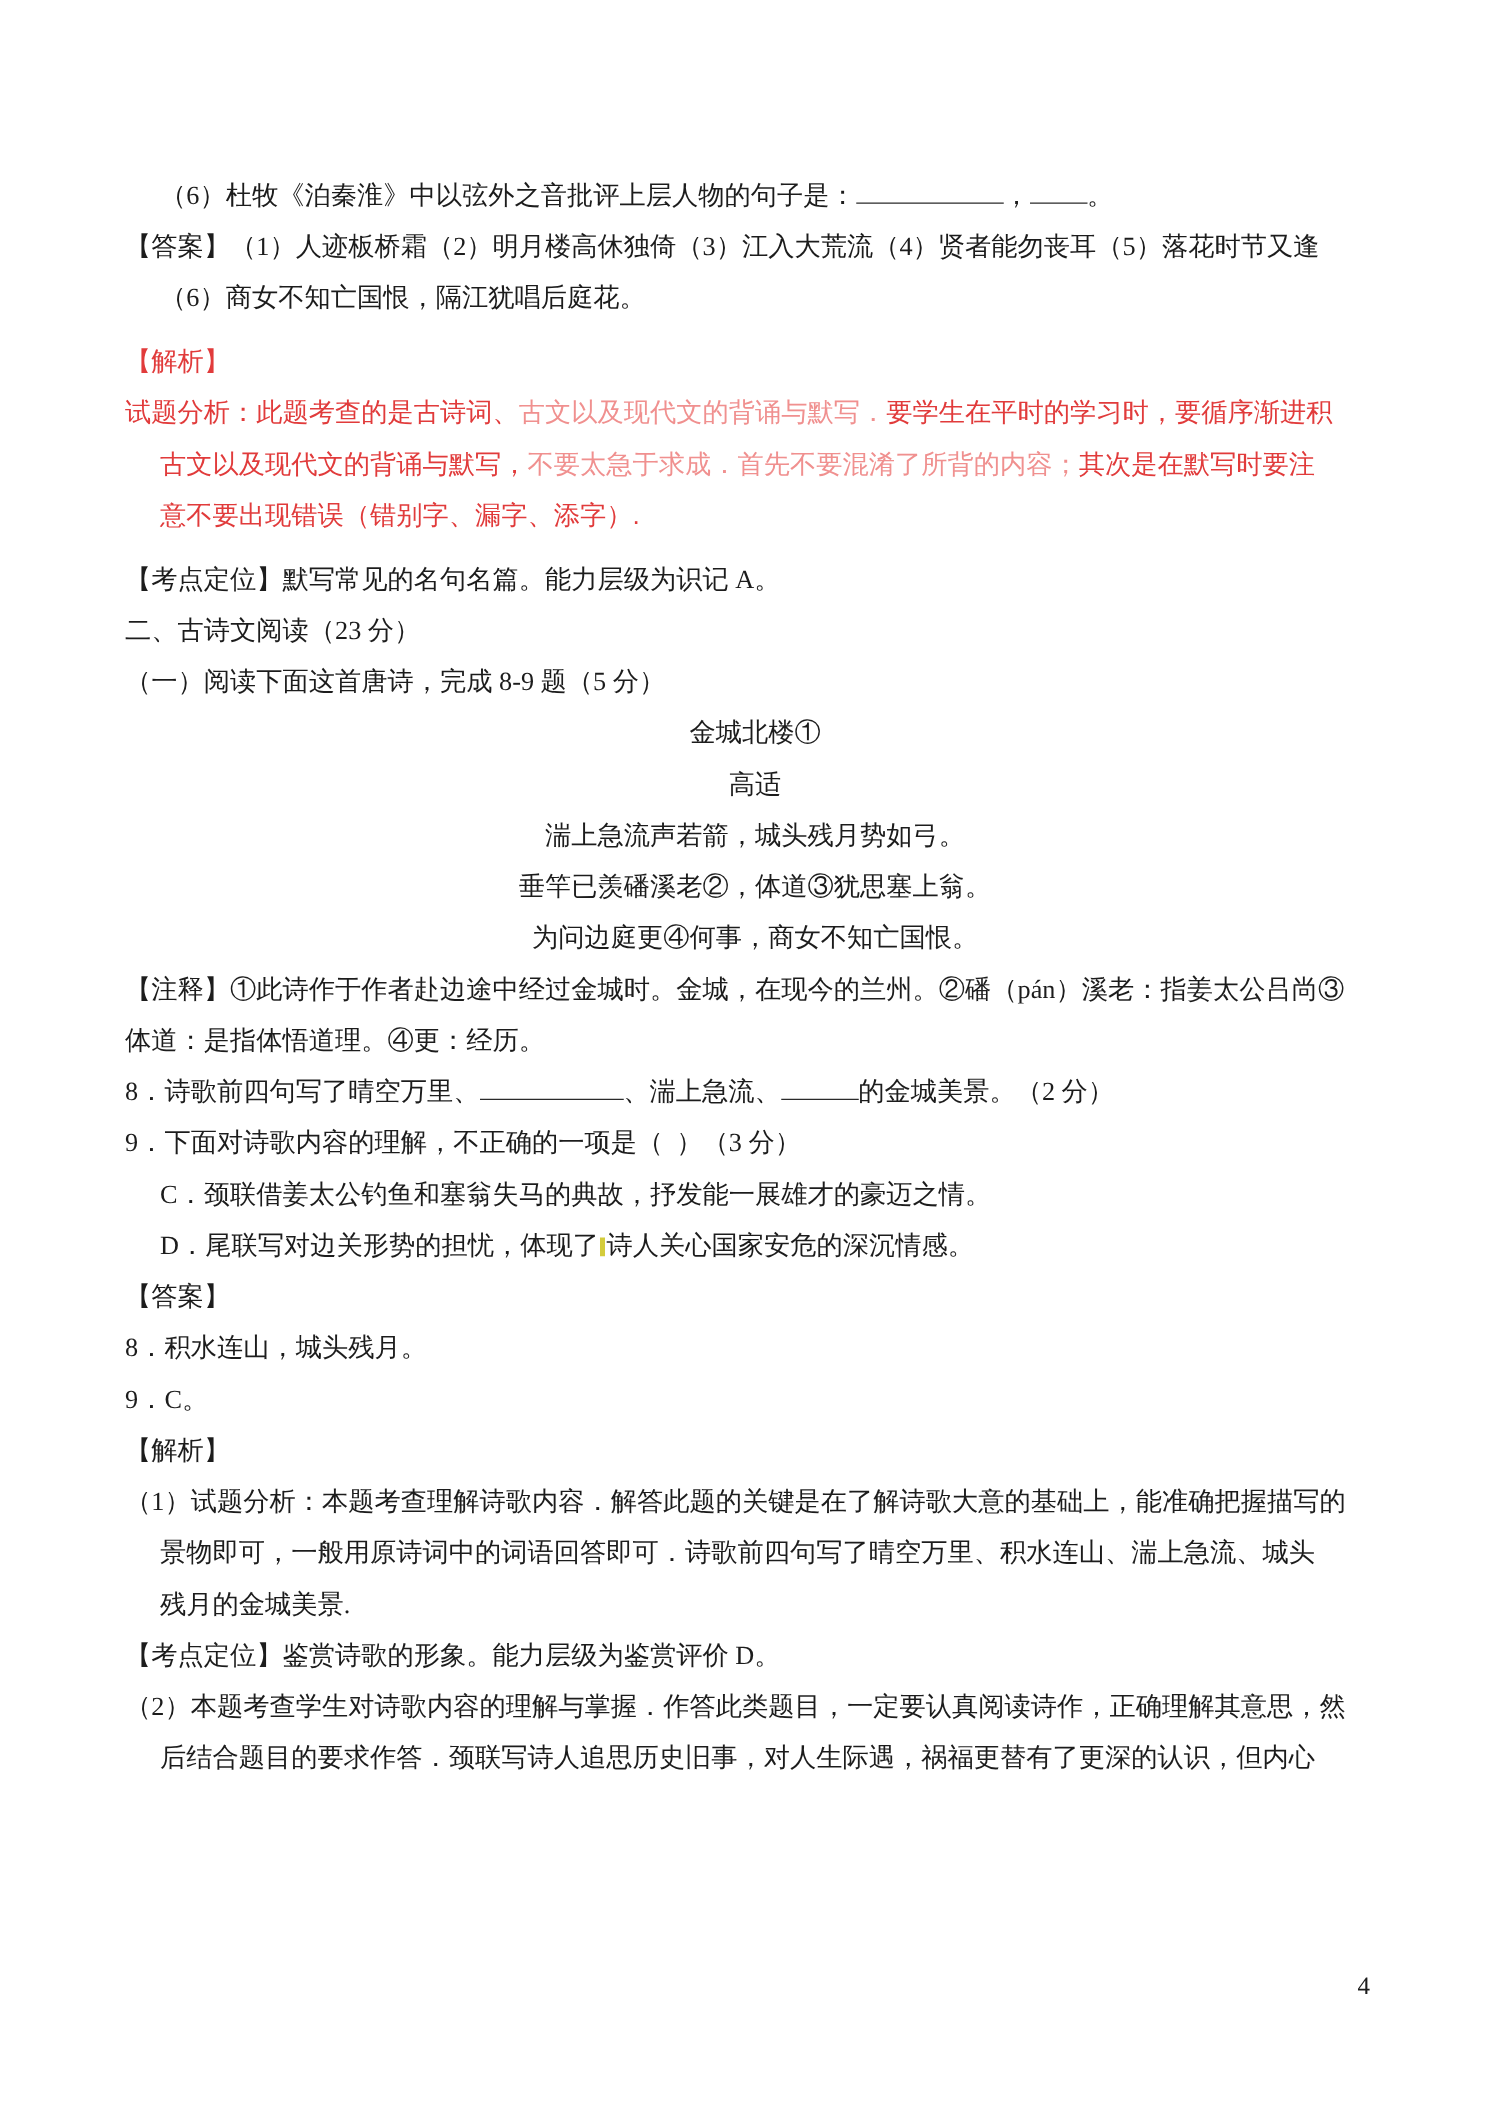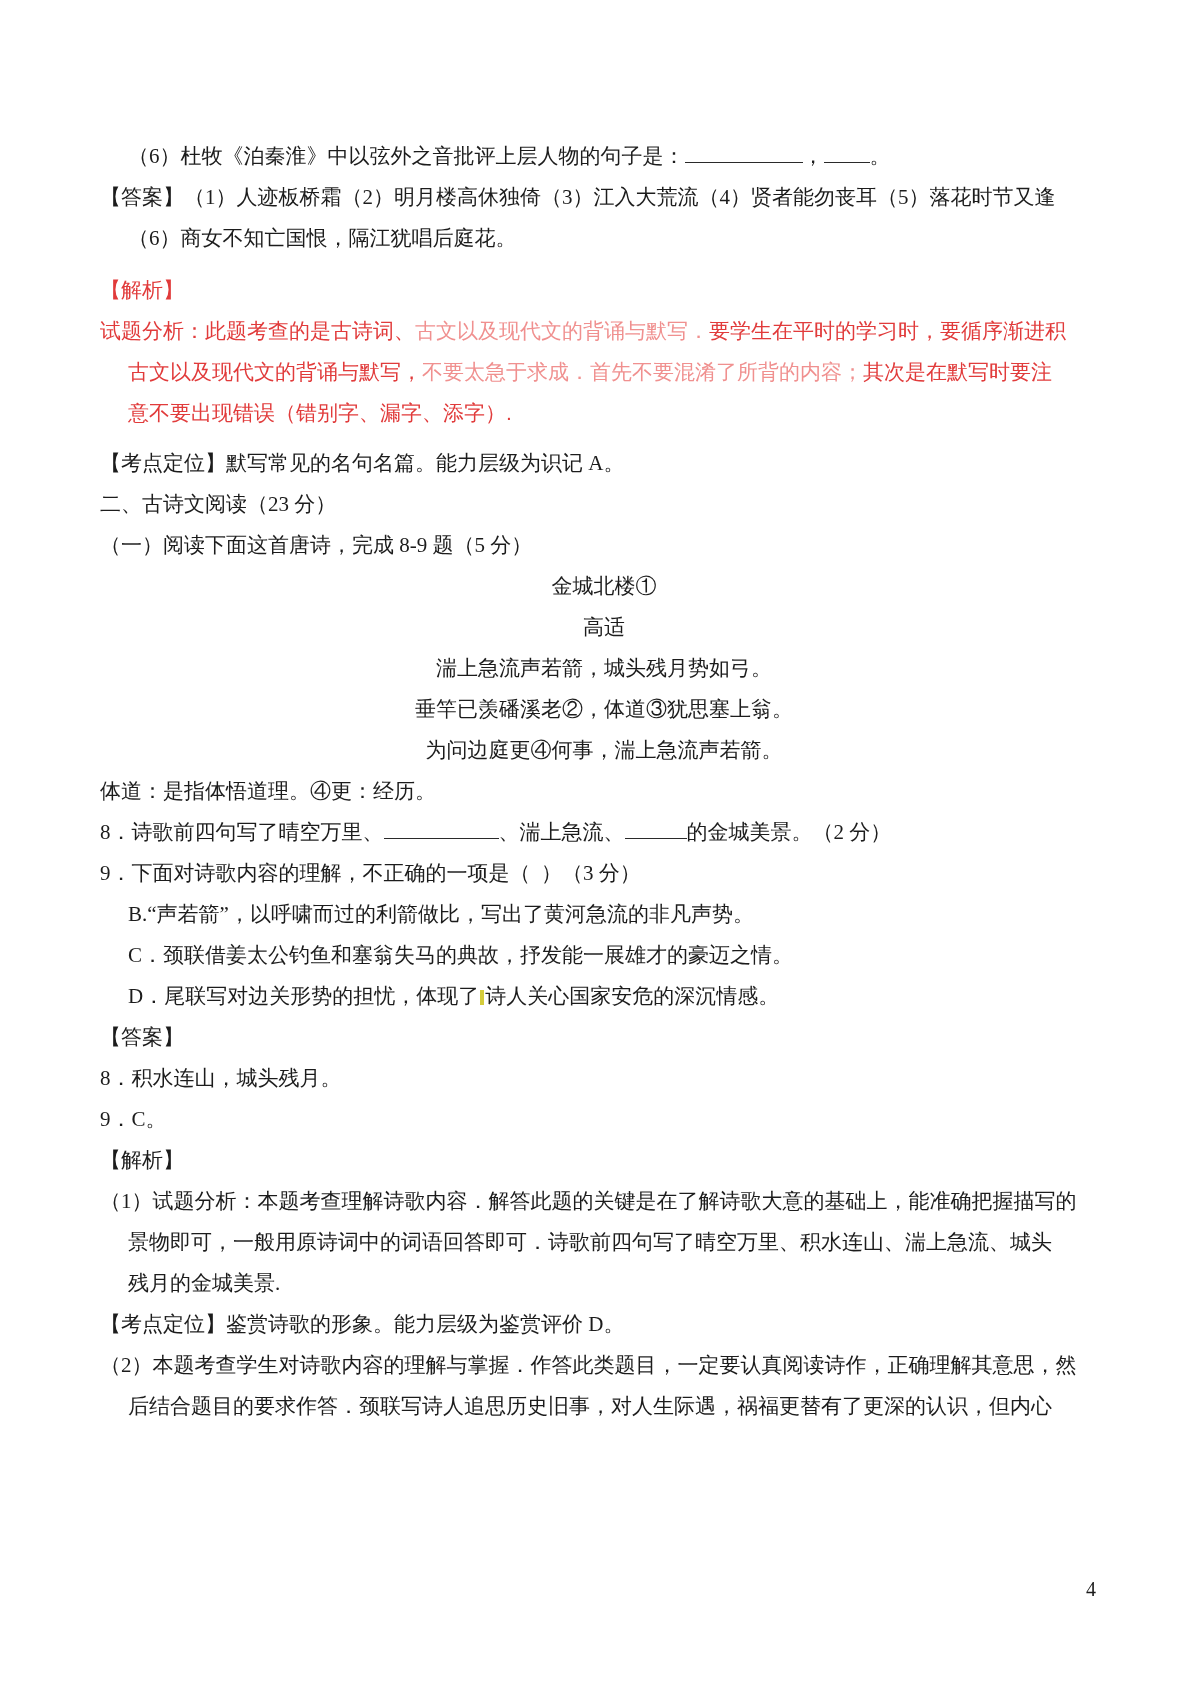--- a/index.html
+++ b/index.html
@@ -66,25 +66,25 @@
       <div class="line"><span class="seg red">试题分析：此题考查的是古诗词、</span><span class="seg red-light">古文以及现代文的背诵与默写．</span><span class="seg red">要学生在平时的学习时，要循序渐进积</span></div>
       <div class="line indent"><span class="seg red">古文以及现代文的背诵与默写，</span><span class="seg red-light">不要太急于求成．首先不要混淆了所背的内容；</span><span class="seg red">其次是在默写时要注</span></div>
       <div class="line indent"><span class="seg red">意不要出现错误（错别字、漏字、添字）.</span></div>
       <div class="line gap"><span class="seg">【考点定位】默写常见的名句名篇。能力层级为识记 A。</span></div>
       <div class="line"><span class="seg">二、古诗文阅读（23 分）</span></div>
       <div class="line"><span class="seg">（一）阅读下面这首唐诗，完成 8-9 题（5 分）</span></div>
       <div class="line center"><span class="seg">金城北楼①</span></div>
       <div class="line center"><span class="seg">高适</span></div>
       <div class="line center"><span class="seg">湍上急流声若箭，城头残月势如弓。</span></div>
       <div class="line center"><span class="seg">垂竿已羡磻溪老②，体道③犹思塞上翁。</span></div>
-      <div class="line center"><span class="seg">为问边庭更④何事，湍上急流声若箭。</span></div>
+      <div class="line center"><span class="seg">为问边庭更④何事，商女不知亡国恨。</span></div>
+      <div class="line"><span class="seg">【注释】①此诗作于作者赴边途中经过金城时。金城，在现今的兰州。②磻（pán）溪老：指姜太公吕尚③</span></div>
       <div class="line"><span class="seg">体道：是指体悟道理。④更：经历。</span></div>
       <div class="line"><span class="seg">8．诗歌前四句写了晴空万里、</span><span class="blank" style="width: 115px;"></span><span class="seg">、湍上急流、</span><span class="blank" style="width: 62px;"></span><span class="seg">的金城美景。（2 分）</span></div>
       <div class="line"><span class="seg">9．下面对诗歌内容的理解，不正确的一项是（  ）（3 分）</span></div>
-      <div class="line indent"><span class="seg">B.“声若箭”，以呼啸而过的利箭做比，写出了黄河急流的非凡声势。</span></div>
       <div class="line indent"><span class="seg">C．颈联借姜太公钓鱼和塞翁失马的典故，抒发能一展雄才的豪迈之情。</span></div>
       <div class="line indent"><span class="seg">D．尾联写对边关形势的担忧，体现了</span><span class="caret"></span><span class="seg">诗人关心国家安危的深沉情感。</span></div>
       <div class="line"><span class="seg">【答案】</span></div>
       <div class="line"><span class="seg">8．积水连山，城头残月。</span></div>
       <div class="line"><span class="seg">9．C。</span></div>
       <div class="line"><span class="seg">【解析】</span></div>
       <div class="line"><span class="seg">（1）试题分析：本题考查理解诗歌内容．解答此题的关键是在了解诗歌大意的基础上，能准确把握描写的</span></div>
       <div class="line indent"><span class="seg">景物即可，一般用原诗词中的词语回答即可．诗歌前四句写了晴空万里、积水连山、湍上急流、城头</span></div>
       <div class="line indent"><span class="seg">残月的金城美景.</span></div>
       <div class="line"><span class="seg">【考点定位】鉴赏诗歌的形象。能力层级为鉴赏评价 D。</span></div>

